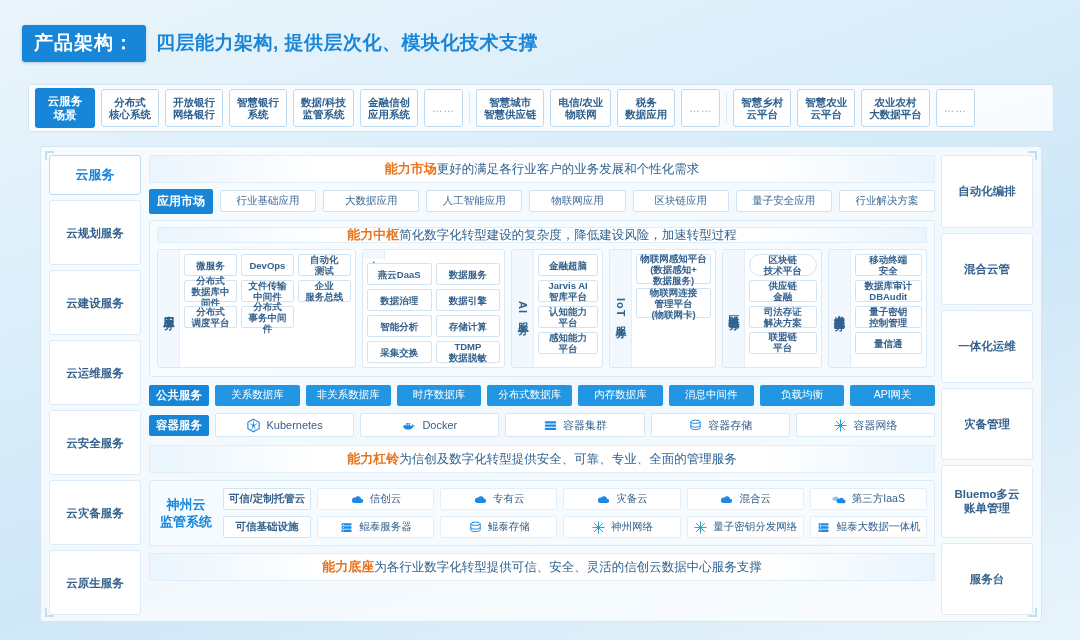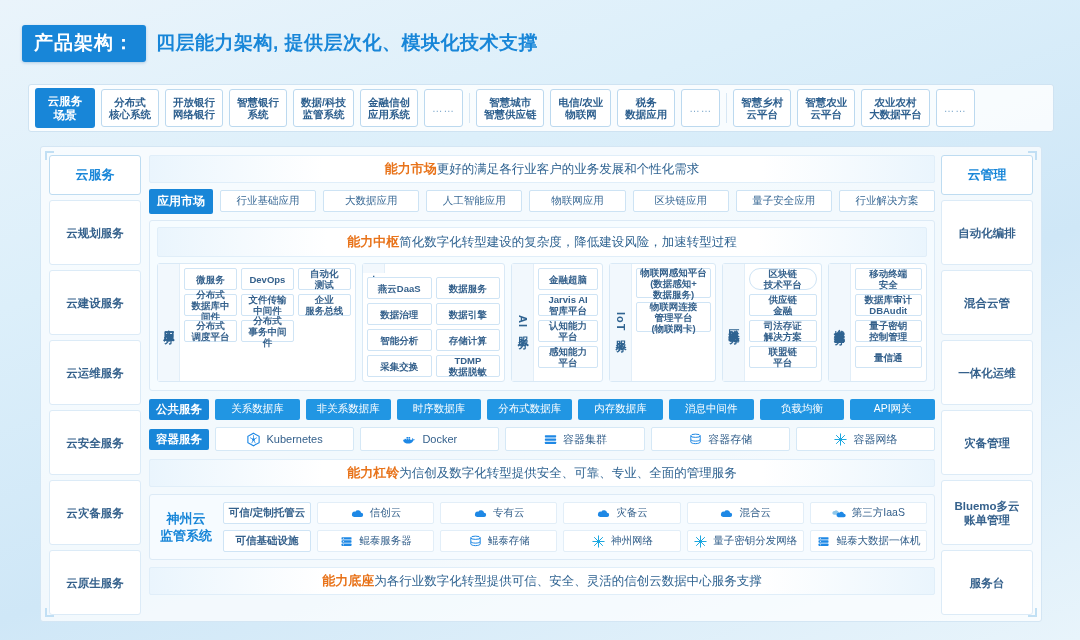--- a/index.html
+++ b/index.html
@@ -73,21 +73,21 @@
   .center {
     position:absolute; left:108px; top:8px; width:786px; height:460px;
   }
 
   
   .banner {
     position:relative; width:100%; border-radius:2px;
     background:linear-gradient(90deg,#eaf5fd 0%,#ffffff 22%,#ffffff 78%,#eaf5fd 100%);
     border:1px solid #e0eef9;
     display:flex; align-items:center; justify-content:center;
-    font-size:12.5px; color:#2f6391; height:30px;
+    font-size:12.5px; color:#2f6391; height:16px;
   }
   .banner b { color:#e8731a; font-size:13px; margin-right:0; font-weight:bold; }
   .banner.big { height:28px; }
 
   
   .app-market { display:flex; align-items:center; gap:7px; margin-top:6px; height:24px; }
   .blue-tag {
     background:#1886d8; color:#fff; font-size:12px; font-weight:bold;
     padding:4px 8px; border-radius:2px; white-space:nowrap;
   }
@@ -244,21 +244,20 @@
       <div class="side-head">云服务</div>
       <div class="side-item">云规划服务</div>
       <div class="side-item">云建设服务</div>
       <div class="side-item">云运维服务</div>
       <div class="side-item">云安全服务</div>
       <div class="side-item">云灾备服务</div>
       <div class="side-item">云原生服务</div>
     </div>
 
     <div class="col-right">
-      <div class="side-head">云管理</div>
       <div class="side-item">自动化编排</div>
       <div class="side-item">混合云管</div>
       <div class="side-item">一体化运维</div>
       <div class="side-item">灾备管理</div>
       <div class="side-item" style="white-space:pre-line">Bluemo多云
 账单管理</div>
       <div class="side-item">服务台</div>
     </div>
 
     <div class="center">
@@ -358,21 +357,21 @@
             <div class="svc-group" style="width: 104px;">
               <div class="svc-name">区块链服务</div>
               <div class="svc-cells" style="flex: 1 1 0%;">
                 <div class="cell-col" style="flex: 1 1 0%;">
                   <div class="cell" style="white-space: pre-line; border-radius: 11px;">区块链
 技术平台</div>
                   <div class="cell" style="white-space: pre-line;">供应链
 金融</div>
                   <div class="cell" style="white-space: pre-line;">司法存证
 解决方案</div>
-                  <div class="cell" style="white-space: pre-line;">联盟链
+                  <div class="cell" style="white-space: pre-line; font-family: Liberation Mono, monospace;">联盟链
 平台</div>
                 </div>
               </div>
             </div>
             <div class="svc-group" style="width: 104px;">
               <div class="svc-name">全域安全服务</div>
               <div class="svc-cells" style="flex: 1 1 0%;">
                 <div class="cell-col" style="flex: 1 1 0%;">
                   <div class="cell" style="white-space: pre-line;">移动终端
 安全</div>

